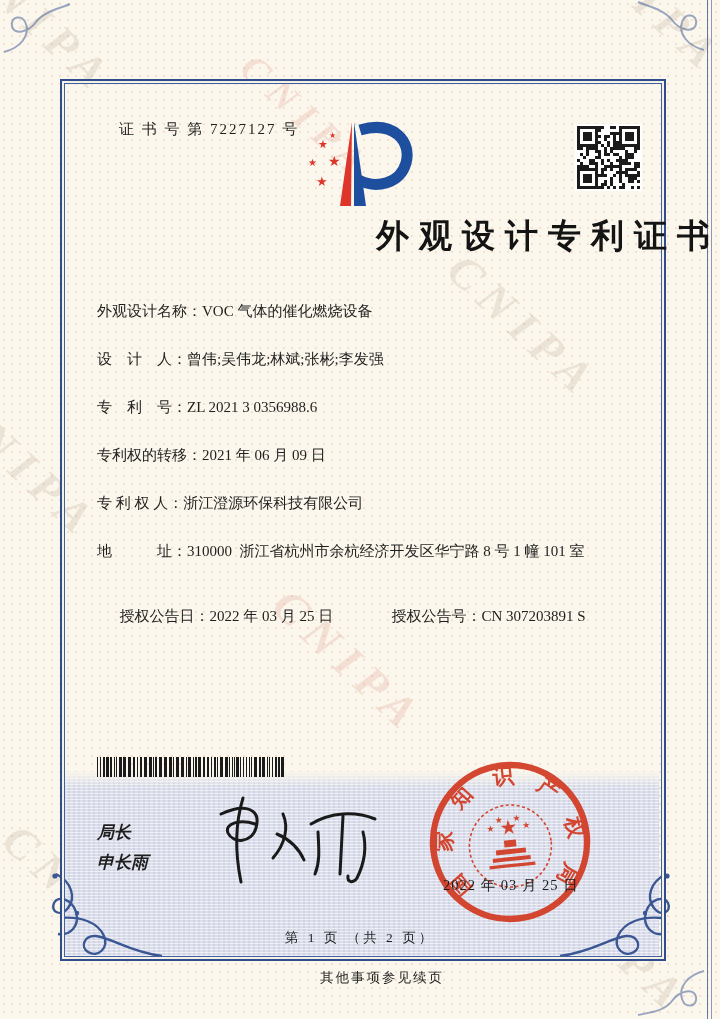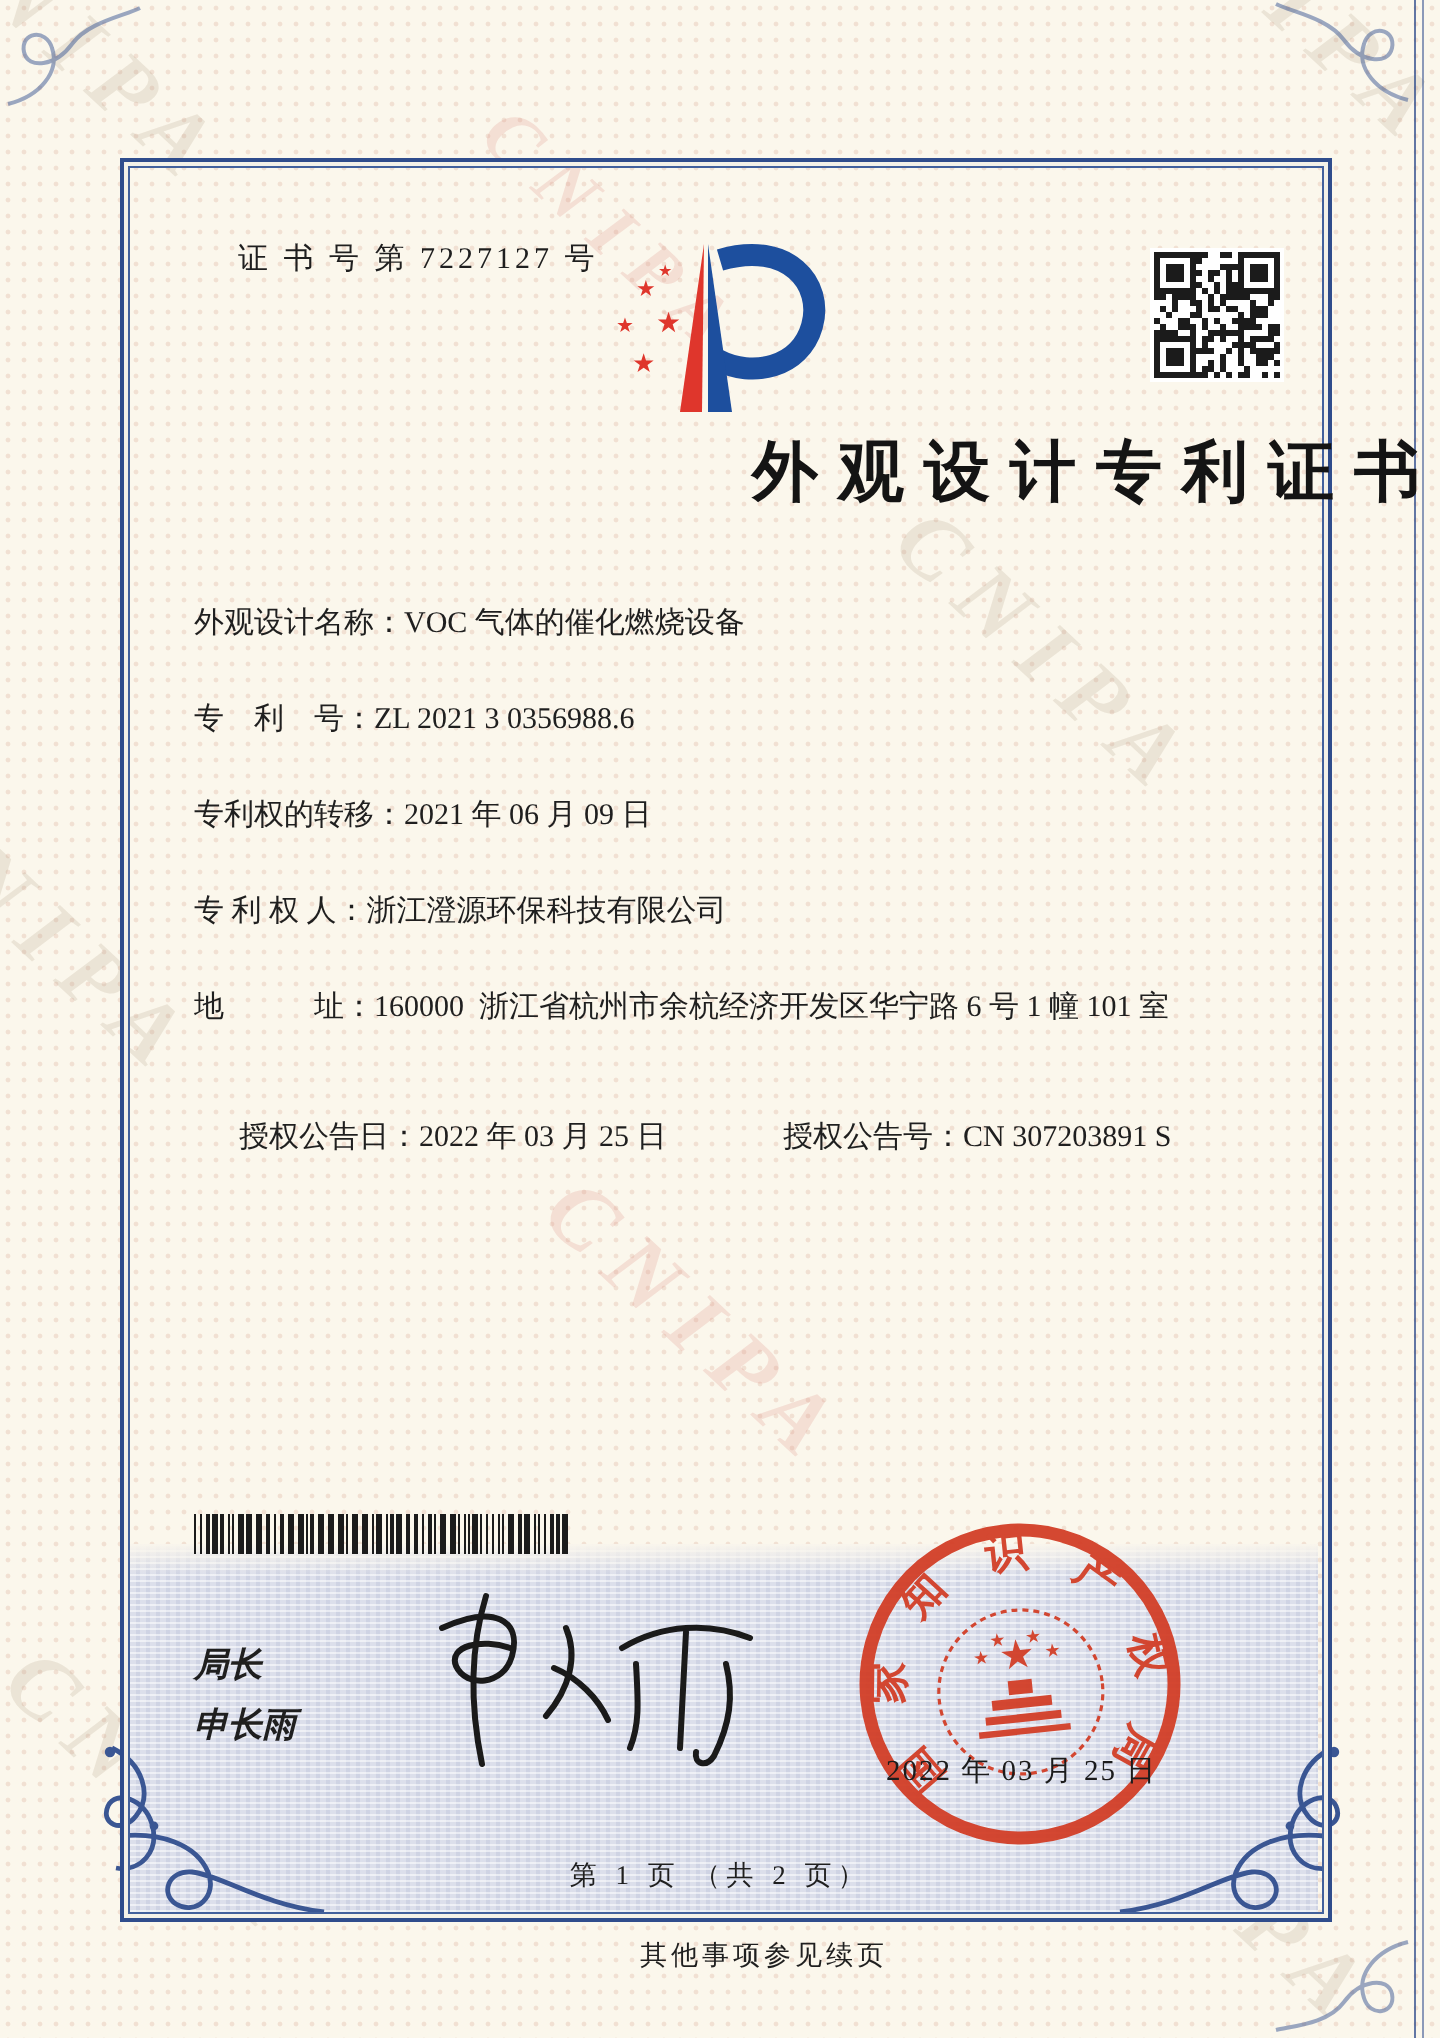--- a/index.html
+++ b/index.html
@@ -339,24 +339,25 @@
       <rect x="42" y="60" width="3" height="3" fill="#1b1b1b"></rect>
       <rect x="45" y="60" width="3" height="3" fill="#1b1b1b"></rect>
       <rect x="54" y="60" width="3" height="3" fill="#1b1b1b"></rect>
       <rect x="60" y="60" width="3" height="3" fill="#1b1b1b"></rect>
     </svg>
 
   <div class="title">外观设计专利证书</div>
 
   <div class="fields">
     <div class="field-row"><span>外观设计名称：</span><span>VOC 气体的催化燃烧设备</span></div>
+    <div class="field-row"><span>设　计　人：</span><span>曾伟;吴伟龙;林斌;张彬;李发强</span></div>
     <div class="field-row"><span>专　利　号：</span><span>ZL 2021 3 0356988.6</span></div>
     <div class="field-row"><span>专利权的转移：</span><span>2021 年 06 月 09 日</span></div>
     <div class="field-row"><span>专 利 权 人：</span><span>浙江澄源环保科技有限公司</span></div>
-    <div class="field-row"><span>地　　　址：</span><span>160000  浙江省杭州市余杭经济开发区华宁路 6 号 1 幢 101 室</span></div>
+    <div class="field-row"><span>地　　　址：</span><span>310000  浙江省杭州市余杭经济开发区华宁路 8 号 1 幢 101 室</span></div>
     <div class="field-row">
       <span class="field-part"><span>授权公告日：</span><span>2022 年 03 月 25 日</span></span><span><span>授权公告号：</span><span>CN 307203891 S</span></span>
     </div>
   </div>
 
 
   <svg id="barcode" class="barcode" width="192" height="20" viewBox="0 0 192 20">
       <rect x="0" y="0" width="1" height="20" fill="#1b1b1b"></rect>
       <rect x="3" y="0" width="1" height="20" fill="#1b1b1b"></rect>
       <rect x="6" y="0" width="2" height="20" fill="#1b1b1b"></rect>

